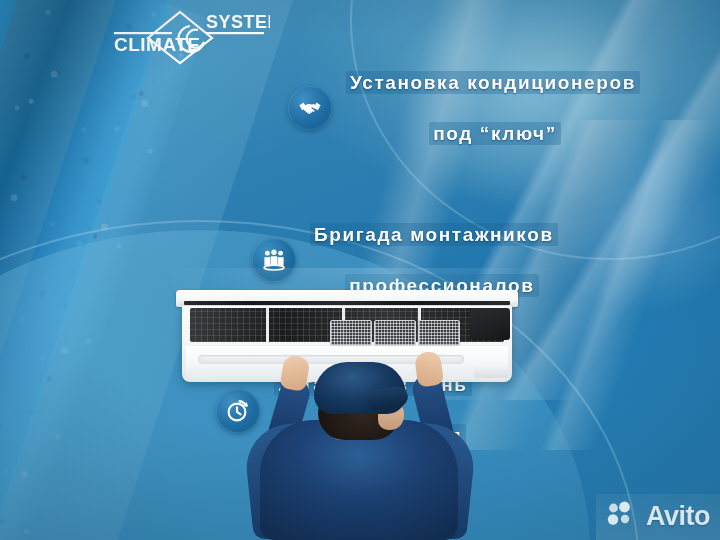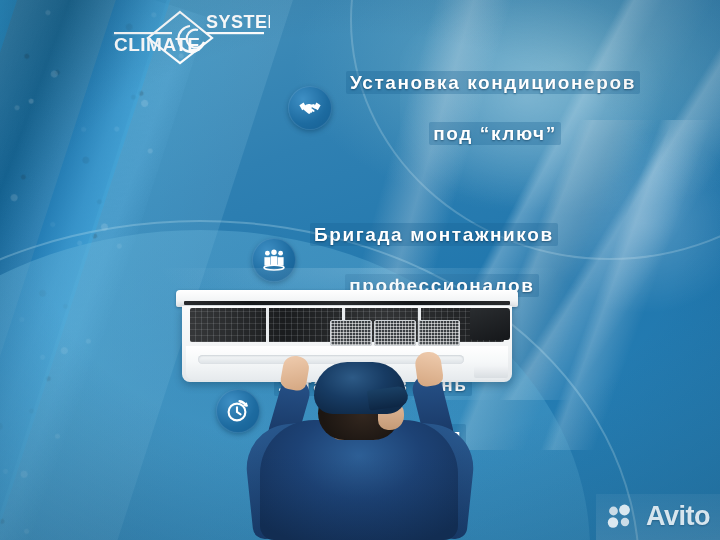--- a/index.html
+++ b/index.html
@@ -274,21 +274,21 @@
     transform:rotate(-8deg);
   }
   .cheek{
     position:absolute;left:126px;top:32px;width:26px;height:30px;
     background:linear-gradient(180deg,#e3bc9c,#c49a76);border-radius:8px 14px 14px 10px;
   }
 
   
   .avito{
     position:absolute;right:10px;bottom:8px;
-    display:flex;align-items:center;gap:13px;
+    display:flex;gap:13px;
     opacity:.88;
   }
   .avito-mark{width:26px;height:26px;display:block;}
   .avito-text{
     color:#eef4f8;font-size:27px;font-weight:700;letter-spacing:-.5px;
     text-shadow:0 1px 2px rgba(0,35,60,.35);
   }
   .avito-plate{
     position:absolute;right:0;bottom:0;width:124px;height:46px;
     background:linear-gradient(180deg, rgba(255,255,255,.05), rgba(255,255,255,.11));

